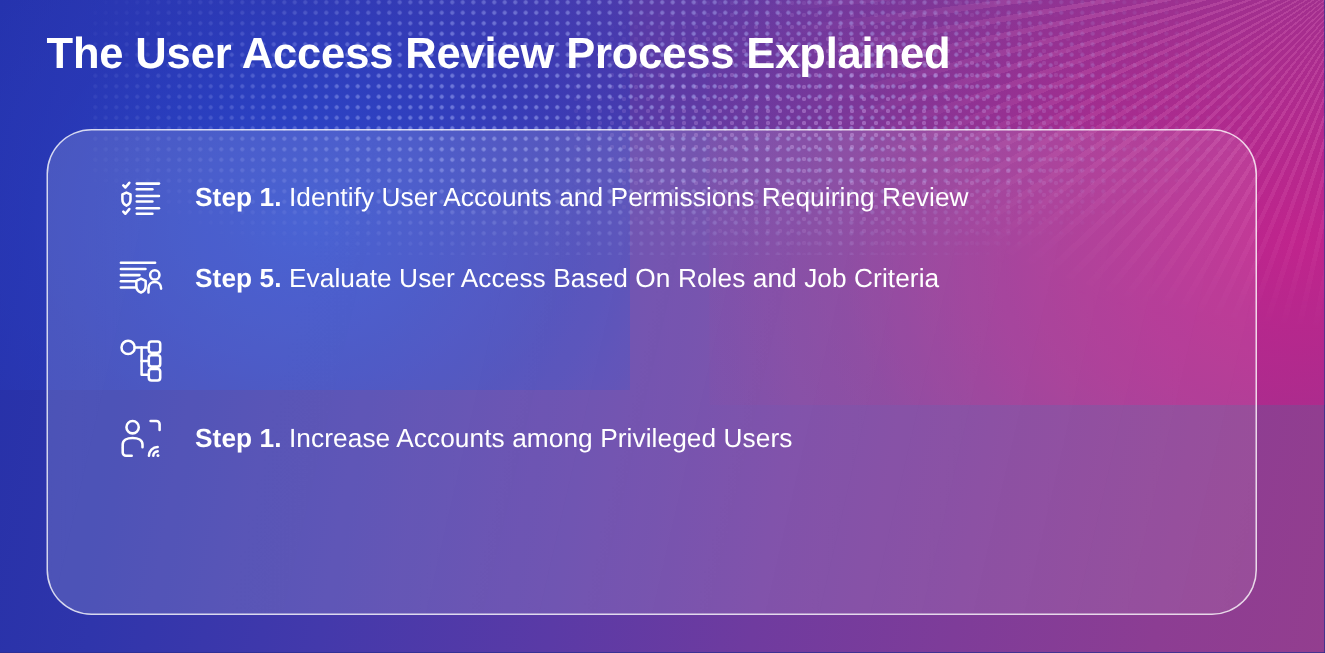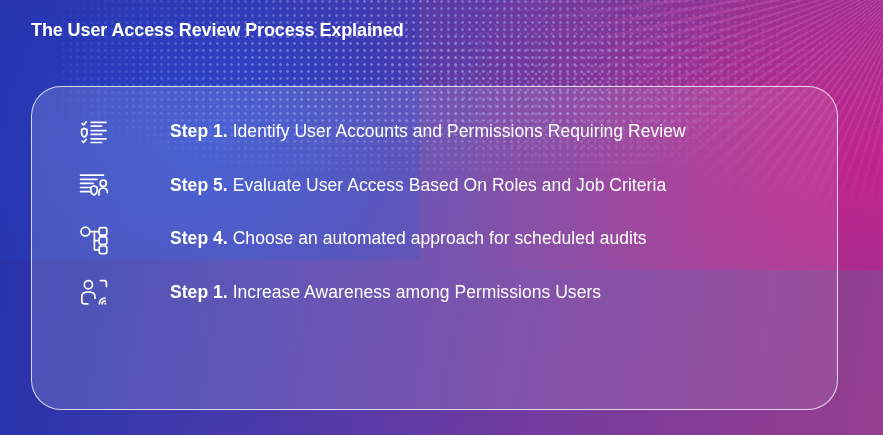--- a/index.html
+++ b/index.html
@@ -104,21 +104,21 @@
         rgba(0,0,0,0.9) 0%, rgba(0,0,0,0.5) 45%, rgba(0,0,0,0) 80%);
     mask-image: radial-gradient(ellipse 58% 70% at 40% 50%,
         rgba(0,0,0,0.9) 0%, rgba(0,0,0,0.5) 45%, rgba(0,0,0,0) 80%);
   }
 
   .page-title {
     position: absolute;
     left: 31px;
     top: 20px;
     margin: 0;
-    font-size: 18px;
+    font-size: 29px;
     font-weight: bold;
     color: #ffffff;
     letter-spacing: -0.1px;
     white-space: nowrap;
     z-index: 5;
   }
 
   .steps-card {
     position: absolute;
     left: 31px;
@@ -145,21 +145,20 @@
     margin: 0;
     list-style: none;
     box-sizing: border-box;
   }
 
   .step-row {
     display: flex;
     align-items: center;
     height: 53.5px;
     padding-left: 42px;
-    gap: 40px;
   }
 
   .step-icon {
     flex: 0 0 auto;
     width: 40px;
     height: 40px;
     display: flex;
     align-items: center;
     justify-content: center;
     margin-right: 16px;
@@ -247,40 +246,36 @@
           <svg viewBox="0 0 36 36" fill="none" stroke="#ffffff" stroke-width="1.7" stroke-linecap="round" stroke-linejoin="round">
             <circle cx="9.4" cy="10.6" r="4.4"></circle>
             <rect x="23.2" y="6.6" width="7.6" height="7.6" rx="1.8"></rect>
             <rect x="23.2" y="15.8" width="7.6" height="7.6" rx="1.8"></rect>
             <rect x="23.2" y="25.0" width="7.6" height="7.6" rx="1.8"></rect>
             <path d="M13.8 10.6 H23.2"></path>
             <path d="M18.4 10.6 V28.8 H23.2"></path>
             <path d="M18.4 19.6 H23.2"></path>
           </svg>
         </span>
-        <span class="step-text">
-          <span class="step-label">Step 4.</span>
-          <span class="step-desc">Choose an automated approach for scheduled audits</span>
-        </span>
       </li>
 
       <li class="step-row">
         <span class="step-icon">
           <svg viewBox="0 0 36 36" fill="none" stroke="#ffffff" stroke-width="1.7" stroke-linecap="round" stroke-linejoin="round">
             <circle cx="12.4" cy="10.8" r="4.1"></circle>
             <path d="M5.8 24.2 V22.4 C5.8 19.5 8.7 18.0 12.4 18.0
                      C16.1 18.0 19.0 19.5 19.0 22.4 V24.2"></path>
             <path d="M24.4 6.6 H28.2 C29.5 6.6 30.4 7.6 30.4 8.8 V12.6"></path>
             <path d="M5.8 24.9 V27.6 C5.8 28.9 6.8 29.8 8.0 29.8 H11.8"></path>
             <path d="M23.3 29.8 C23.3 26.6 25.9 24.0 29.1 24.0"></path>
             <path d="M26.2 29.8 C26.2 28.2 27.5 26.9 29.1 26.9"></path>
             <circle cx="29.3" cy="29.7" r="1.0" fill="#ffffff" stroke="none"></circle>
           </svg>
         </span>
         <span class="step-text">
           <span class="step-label">Step 1.</span>
-          <span class="step-desc">Increase Awareness among Permissions Users</span>
+          <span class="step-desc">Increase Accounts among Privileged Users</span>
         </span>
       </li>
 
     </ul>
   </div>
 </div>
 
 </body></html>

